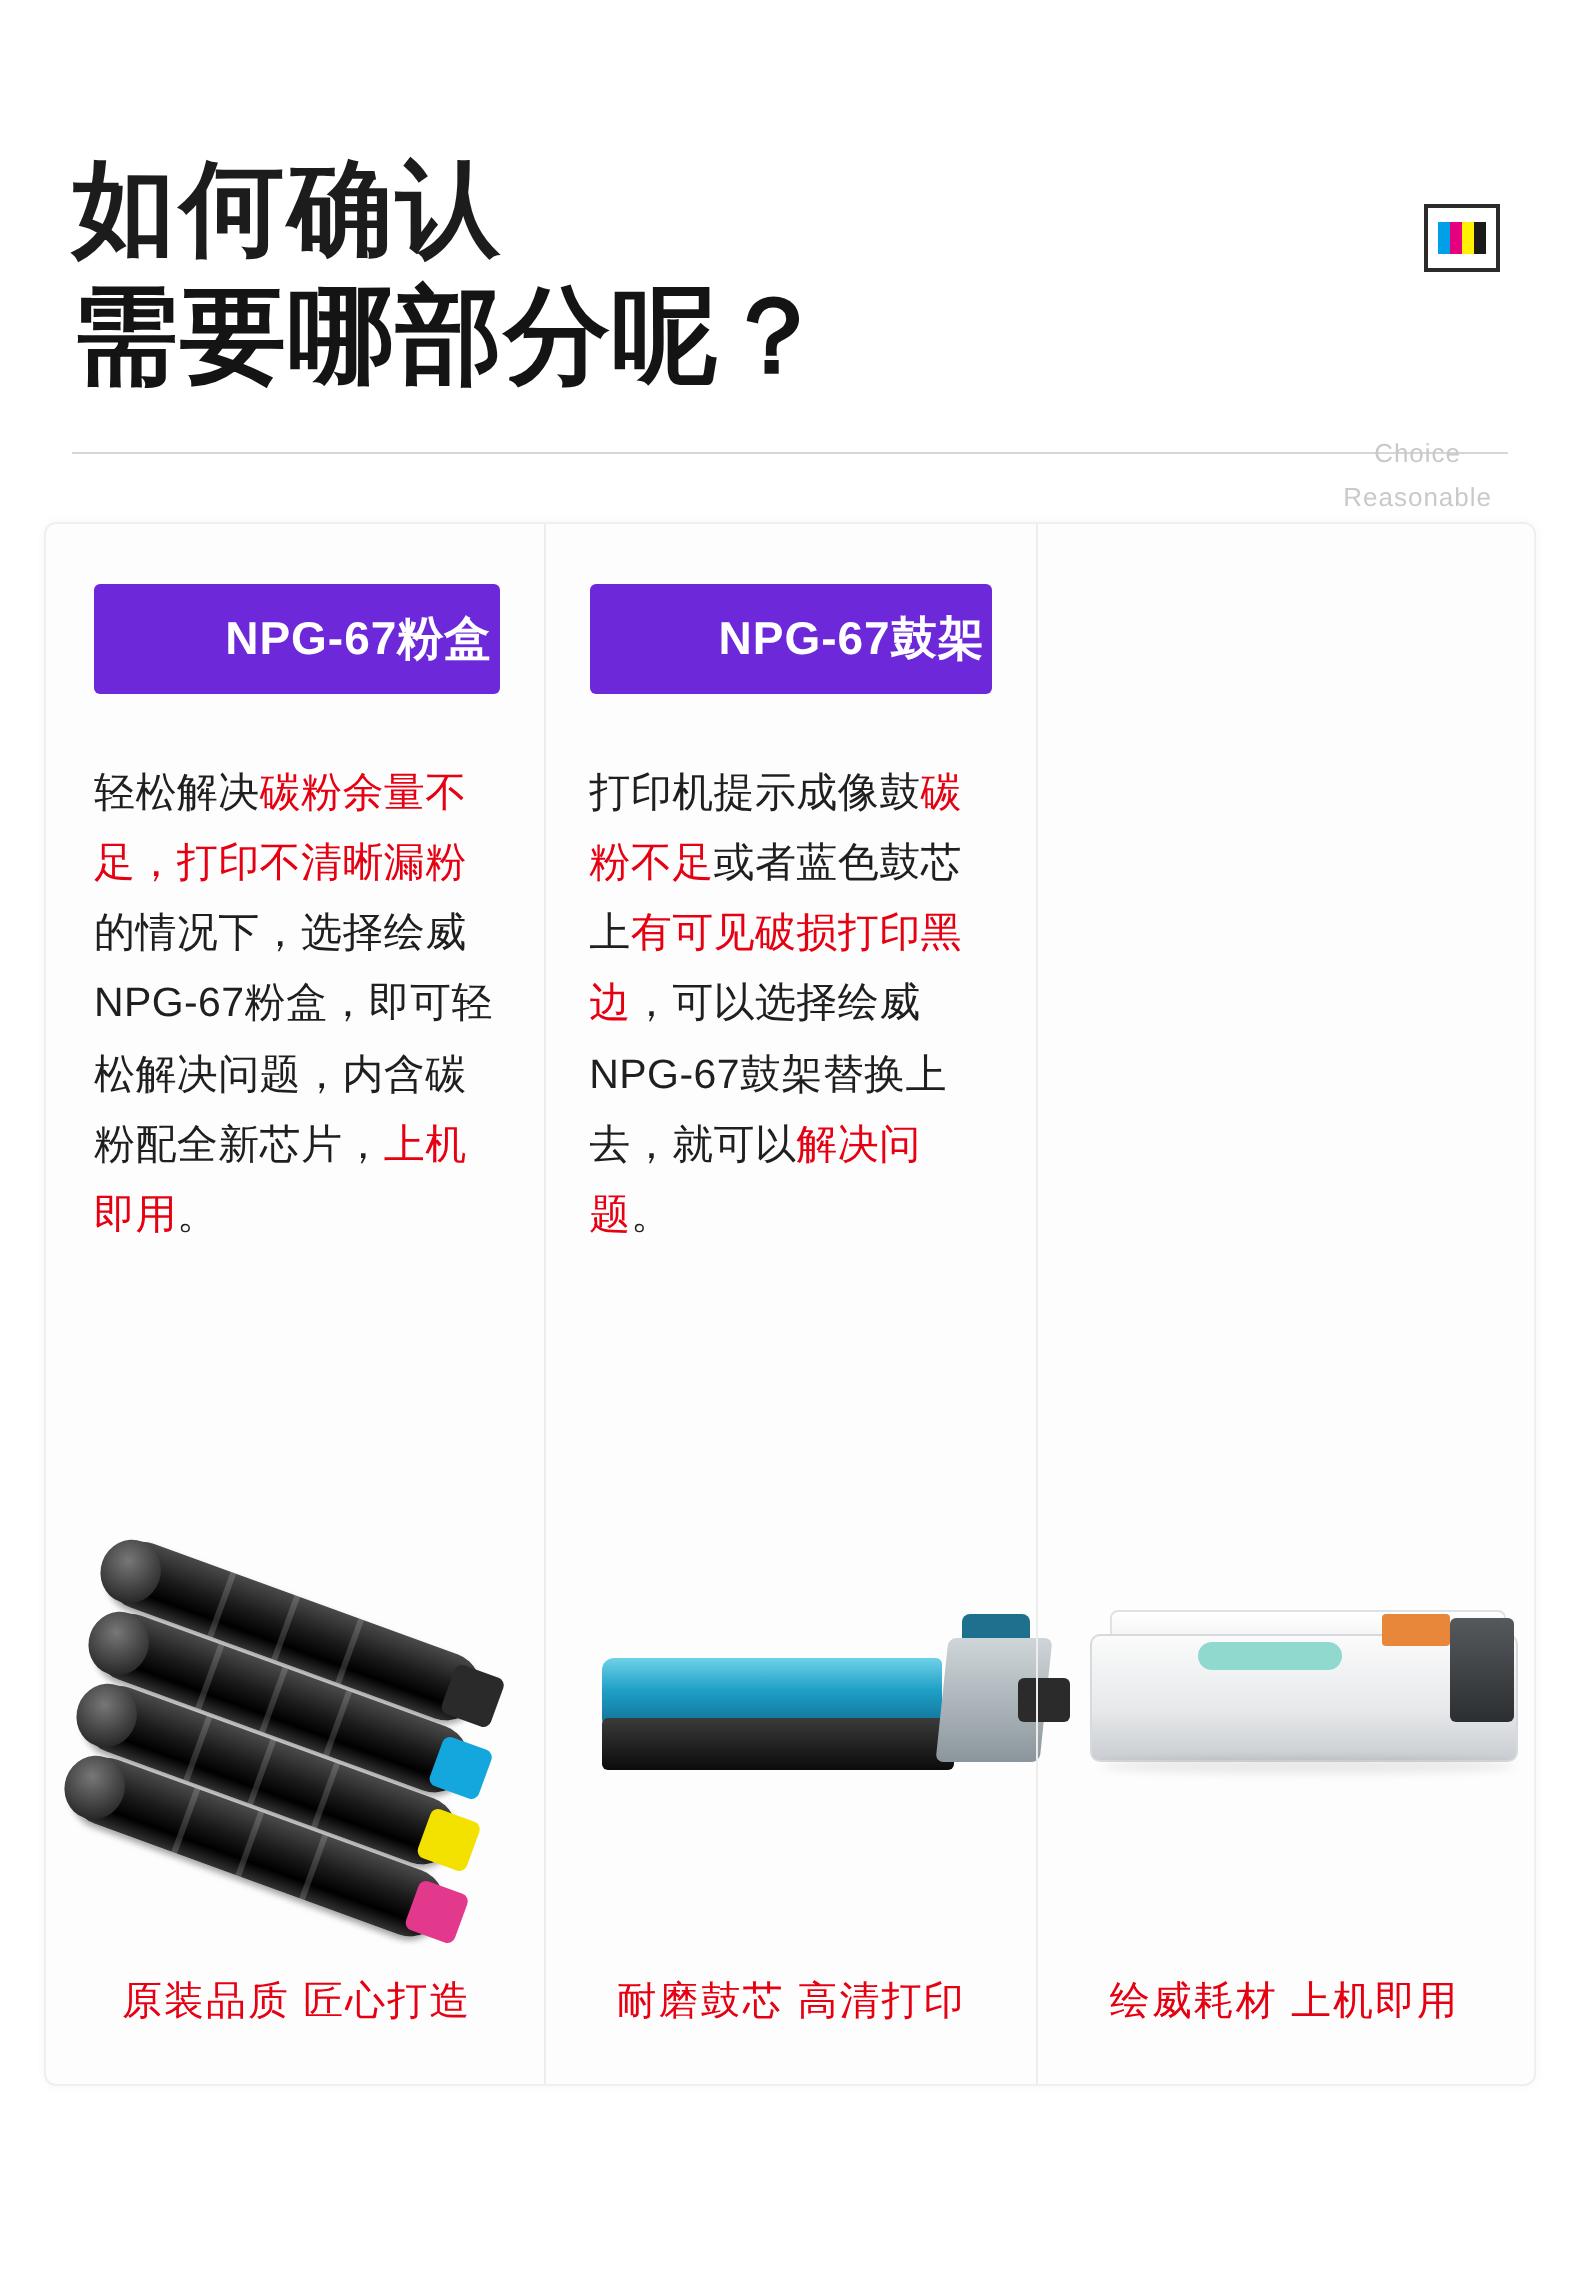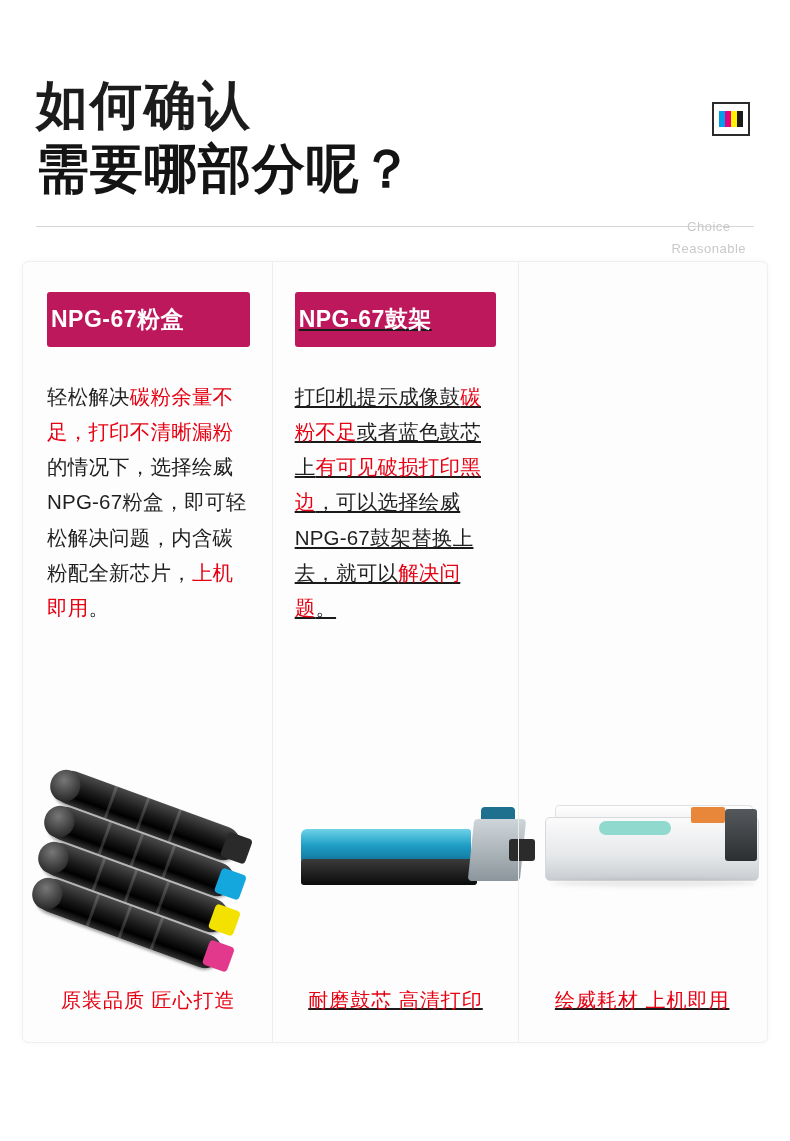--- a/index.html
+++ b/index.html
@@ -100,29 +100,28 @@
   .card {
     flex: 1 1 33.33%;
     padding: 30px 22px 0 22px;
     box-sizing: border-box;
     position: relative;
     display: flex;
     flex-direction: column;
   }
   .card + .card {
     border-left: 1px solid #ededed;
-    text-decoration: underline;
   }
 
   .badge {
-    background: #be185d;
+    background: #6d28d9;
     color: #ffffff;
     font-size: 23px;
     font-weight: bold;
-    text-align: left;
+    text-align: right;
     padding: 12px 4px;
     border-radius: 3px;
     letter-spacing: 0.5px;
   }
 
   .desc {
     margin-top: 32px;
     font-size: 20.5px;
     line-height: 1.72;
     color: #1f1f1f;

